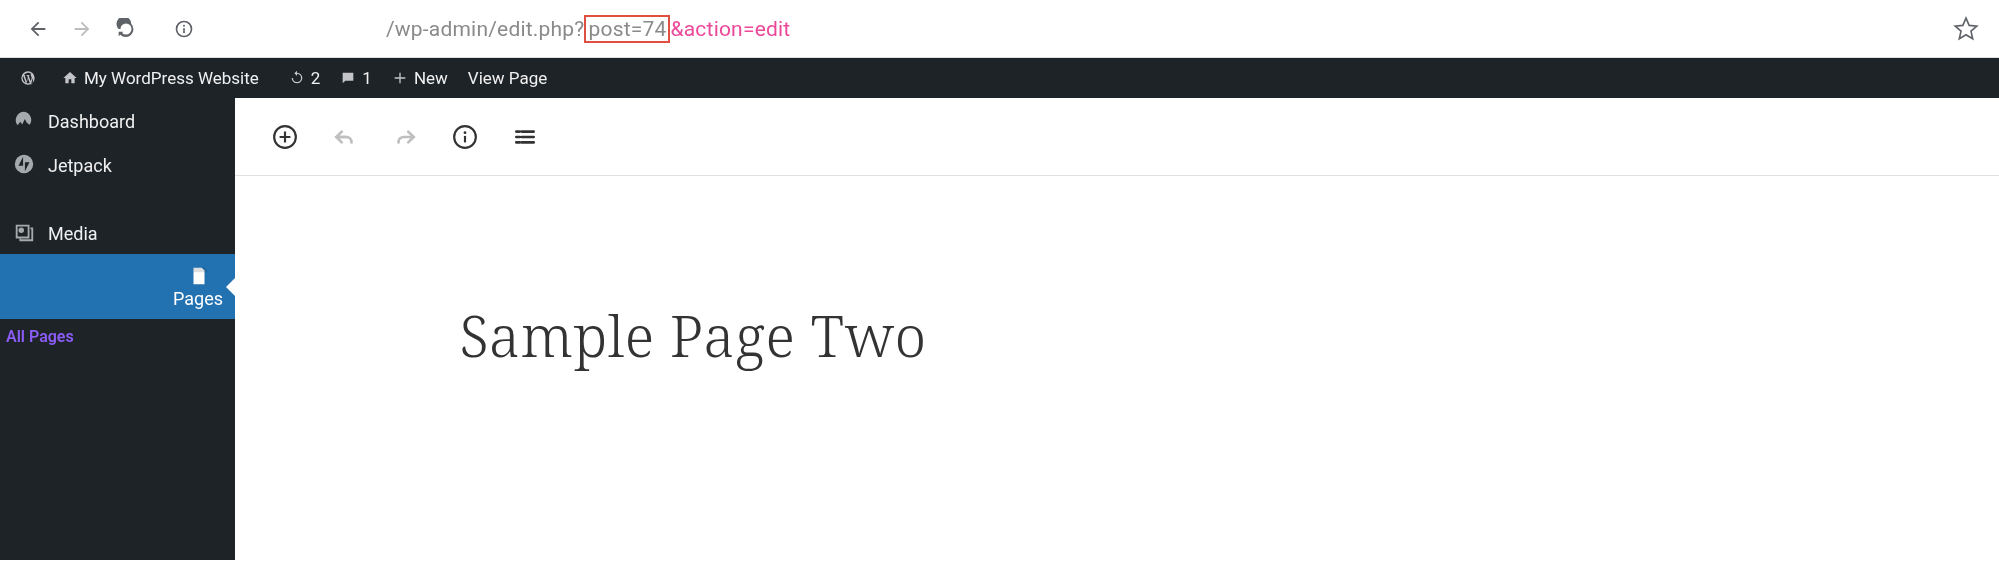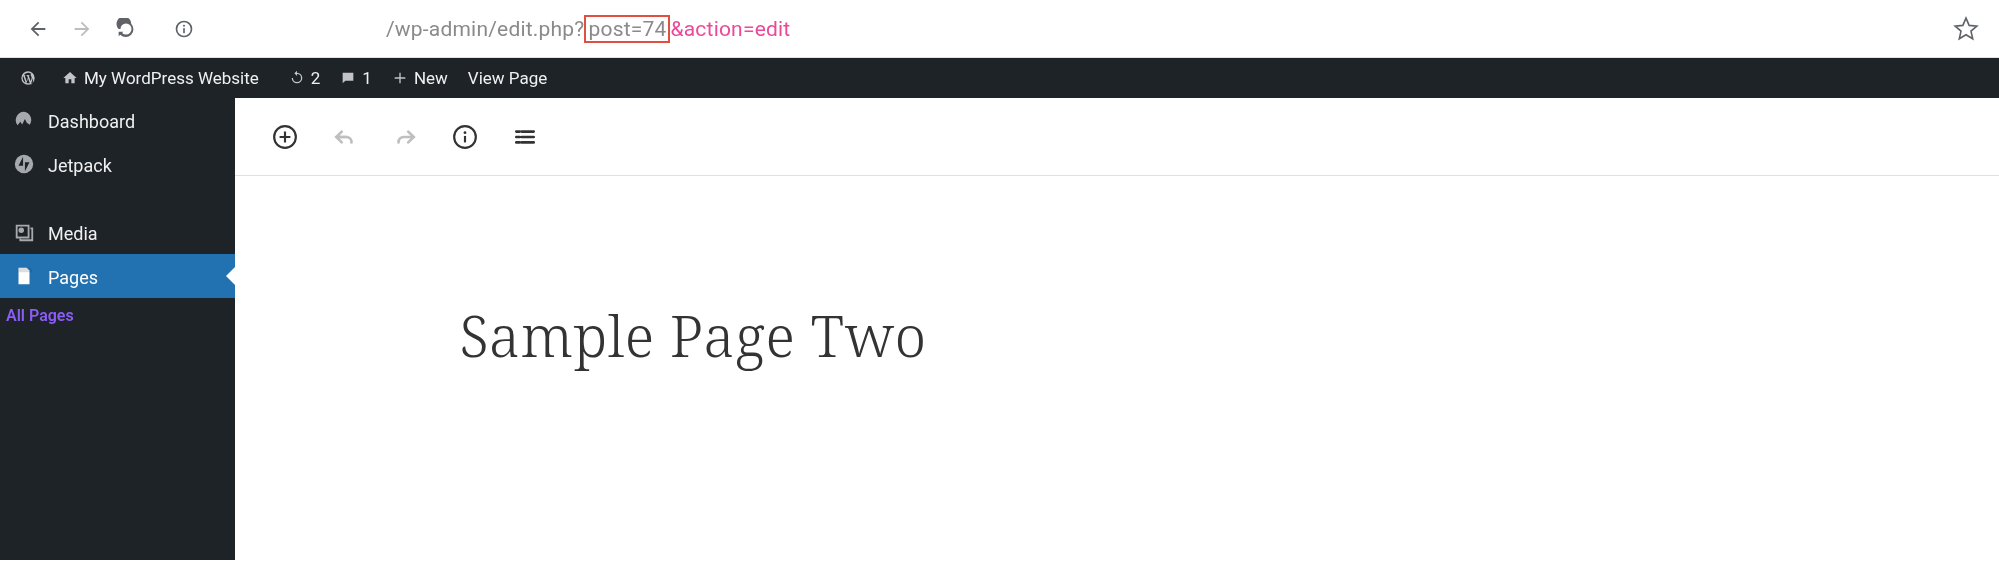--- a/index.html
+++ b/index.html
@@ -109,20 +109,21 @@
       height: 24px;
       margin-right: 12px;
       display: flex;
       align-items: center;
       justify-content: center;
     }
     .menu-item .mi-icon svg { width: 22px; height: 22px; fill: #a7aaad; }
     .menu-item.current {
       background: #2271b1;
       color: #fff;
+      flex-direction: column;
     }
     .menu-item.current .mi-icon svg { fill: #fff; }
     .menu-item.current::after {
       content: '';
       position: absolute;
       right: -1px;
       top: 50%;
       transform: translateY(-50%);
       border: 10px solid transparent;
       border-right-color: #fff;

